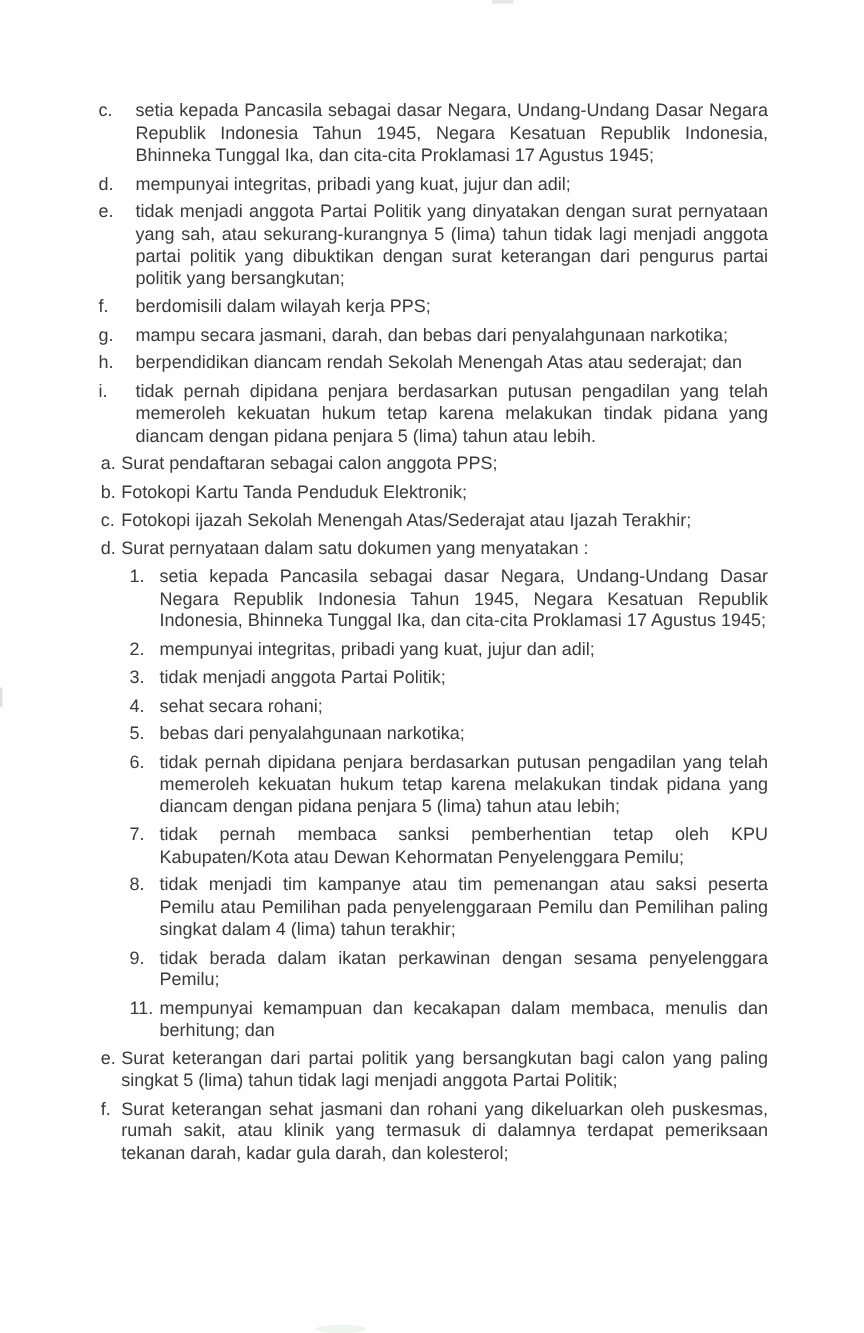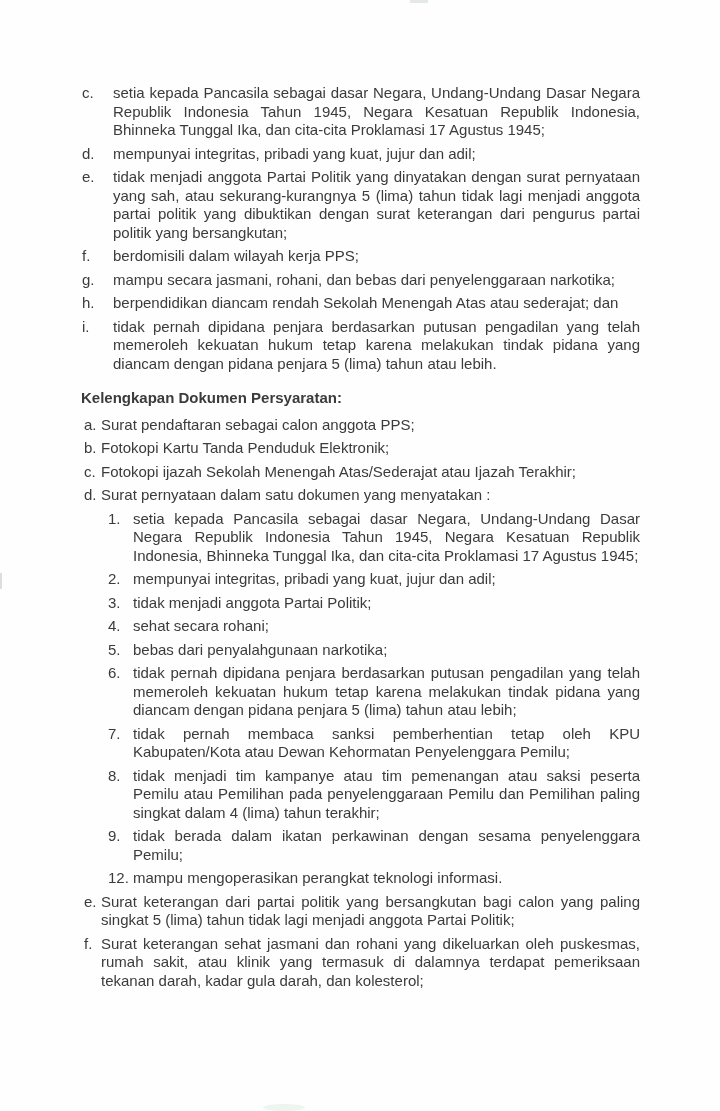--- a/index.html
+++ b/index.html
@@ -67,32 +67,31 @@
     <div class="li u">
       <span class="lbl">e.</span>
       <div class="txt">tidak menjadi anggota Partai Politik yang dinyatakan dengan surat pernyataan yang sah, atau sekurang-kurangnya 5 (lima) tahun tidak lagi menjadi anggota partai politik yang dibuktikan dengan surat keterangan dari pengurus partai politik yang bersangkutan;</div>
     </div>
     <div class="li u">
       <span class="lbl">f.</span>
       <div class="txt">berdomisili dalam wilayah kerja PPS;</div>
     </div>
     <div class="li u">
       <span class="lbl">g.</span>
-      <div class="txt">mampu secara jasmani, rohani, dan bebas dari penyelenggaraan narkotika;</div>
+      <div class="txt">mampu secara jasmani, darah, dan bebas dari penyalahgunaan narkotika;</div>
     </div>
     <div class="li u">
       <span class="lbl">h.</span>
       <div class="txt">berpendidikan diancam rendah Sekolah Menengah Atas atau sederajat; dan</div>
     </div>
     <div class="li u">
       <span class="lbl">i.</span>
       <div class="txt">tidak pernah dipidana penjara berdasarkan putusan pengadilan yang telah memeroleh kekuatan hukum tetap karena melakukan tindak pidana yang diancam dengan pidana penjara 5 (lima) tahun atau lebih.</div>
     </div>
 
-    <div class="heading">Kelengkapan Dokumen Persyaratan:</div>
 
     <div class="li l">
       <span class="lbl">a.</span>
       <div class="txt">Surat pendaftaran sebagai calon anggota PPS;</div>
     </div>
     <div class="li l">
       <span class="lbl">b.</span>
       <div class="txt">Fotokopi Kartu Tanda Penduduk Elektronik;</div>
     </div>
     <div class="li l">
@@ -135,22 +134,22 @@
       </div>
       <div class="li s">
         <span class="lbl">8.</span>
         <div class="txt">tidak menjadi tim kampanye atau tim pemenangan atau saksi peserta Pemilu atau Pemilihan pada penyelenggaraan Pemilu dan Pemilihan paling singkat dalam 4 (lima) tahun terakhir;</div>
       </div>
       <div class="li s">
         <span class="lbl">9.</span>
         <div class="txt">tidak berada dalam ikatan perkawinan dengan sesama penyelenggara Pemilu;</div>
       </div>
       <div class="li s">
-        <span class="lbl">12.</span>
-        <div class="txt">mampu mengoperasikan perangkat teknologi informasi.</div>
+        <span class="lbl">11.</span>
+        <div class="txt">mempunyai kemampuan dan kecakapan dalam membaca, menulis dan berhitung; dan</div>
       </div>
     </div>
 
     <div class="li l">
       <span class="lbl">e.</span>
       <div class="txt">Surat keterangan dari partai politik yang bersangkutan bagi calon yang paling singkat 5 (lima) tahun tidak lagi menjadi anggota Partai Politik;</div>
     </div>
     <div class="li l">
       <span class="lbl">f.</span>
       <div class="txt"><span>Surat keterangan sehat jasmani dan rohani yang dikeluarkan oleh puskesmas, rumah sakit, atau klinik yang termasuk di dalamnya terdapat pemeriksaan </span><strong>tekanan darah, kadar gula darah, dan kolesterol</strong><span>;</span></div>

